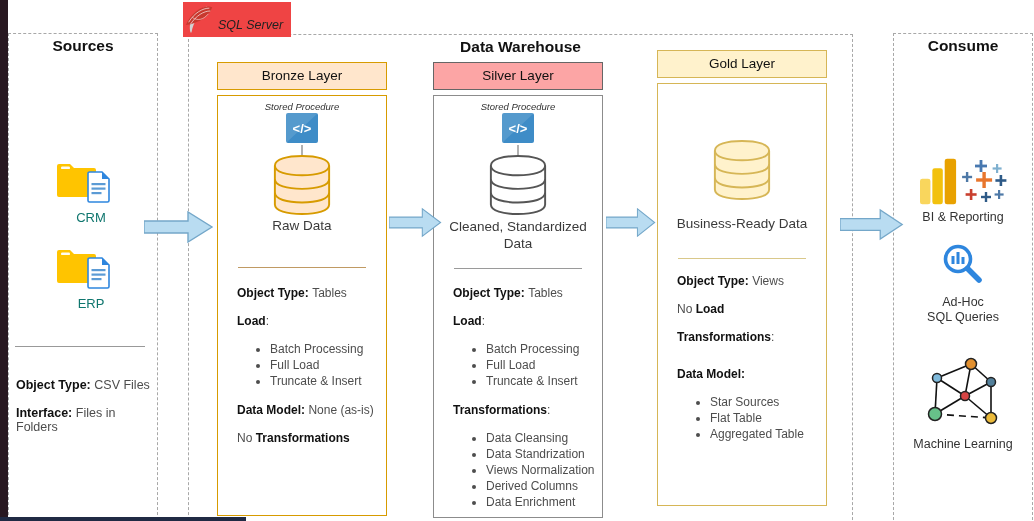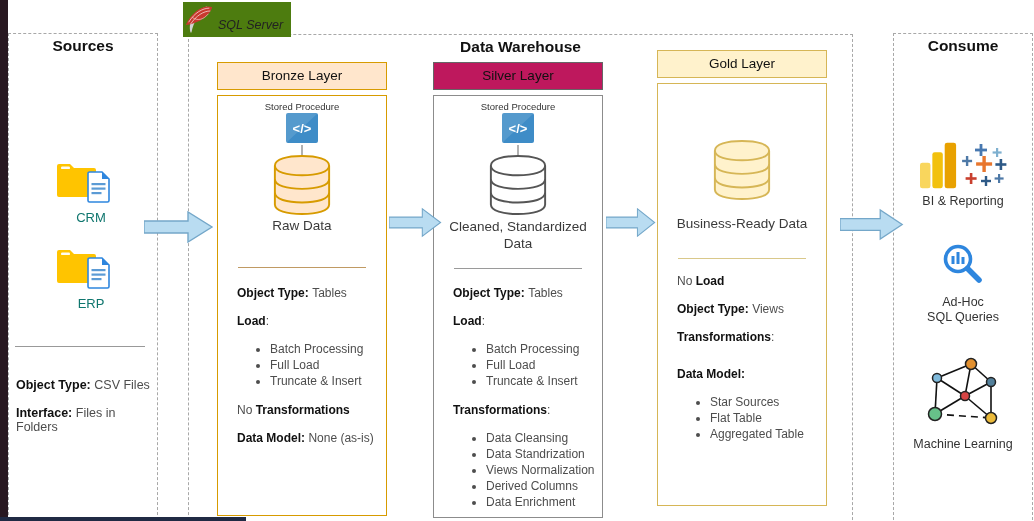--- a/index.html
+++ b/index.html
@@ -12,45 +12,45 @@
   
   .zone{position:absolute;border:1px dashed #a8a8a8;background:transparent;}
   .zone-title{position:absolute;top:-10px;left:50%;transform:translateX(-50%);
               background:#fff;padding:0 10px;font-size:15.5px;font-weight:700;color:#111;white-space:nowrap;}
   .zone-sources{left:8px;top:33px;width:148px;height:495px;}
   .zone-dw{left:188px;top:34px;width:663px;height:494px;}
   .zone-consume{left:893px;top:33px;width:138px;height:495px;}
 
   
   .sql-badge{position:absolute;left:183px;top:2px;display:flex;align-items:flex-end;
-             background:#4d7c0f;padding:0 8px 2px 0;z-index:5;}
+             background:#ef4444;padding:0 8px 2px 0;z-index:5;}
   .sql-badge span{font-style:italic;font-size:12.5px;color:#222;margin-left:3px;margin-bottom:3px;white-space:nowrap;}
 
   
   .src-item{position:absolute;left:0;right:0;text-align:center;}
   .src-item .lbl{font-size:13px;color:#0f766e;margin-top:1px;margin-left:16px;}
   .src-divider{position:absolute;top:312px;left:6px;right:12px;border-top:1px solid #999;}
   .src-kv{position:absolute;left:7px;right:2px;font-size:12.5px;color:#4d4d4d;}
   .src-kv strong{color:#111;}
 
   
   .col{position:absolute;width:170px;}
   .col-bronze{left:217px;top:62px;}
   .col-silver{left:433px;top:62px;}
   .col-gold{left:657px;top:50px;border-radius:29px;}
   .col-header{height:26px;line-height:26px;text-align:center;font-size:13.5px;font-weight:400;color:#111;border:1px solid;}
   .bronze .col-header{background:#FFE6CC;border-color:#D79B00;}
-  .silver .col-header{background:#be185d;border-color:#666666;}
+  .silver .col-header{background:#fca5a5;border-color:#666666;}
   .gold   .col-header{background:#FFF2CC;border-color:#D6B656;}
   .col-body{position:relative;margin-top:5px;background:#fff;border:1px solid;}
   .bronze .col-body{border-color:#D79B00;height:419px;}
   .silver .col-body{border-color:#8c8c8c;height:421px;}
   .gold   .col-body{border-color:#D6B656;height:421px;}
 
-  .sp-label{position:absolute;top:5px;left:0;right:0;text-align:center;font-size:9.5px;color:#333;}
+  .sp-label{position:absolute;top:5px;left:0;right:0;text-align:center;font-size:9.5px;color:#333;font-style:italic;}
   .code-icon{position:absolute;top:17px;left:50%;margin-left:-16px;}
   .connector{position:absolute;top:49px;left:50%;margin-left:-5px;}
   .cyl{position:absolute;top:58px;left:50%;margin-left:-31px;}
   .gold .cyl{top:55px;}
   .db-label{position:absolute;top:121px;left:4px;right:4px;text-align:center;font-size:13.5px;color:#3a3a3a;line-height:17px;}
   .silver .db-label{top:122px;}
   .gold .db-label{top:131px;}
   .divider{position:absolute;top:171px;left:20px;right:20px;border-top:1px solid;}
   .bronze .divider{border-color:#c09a63;}
   .silver .divider{border-color:#9a9a9a;top:172px;}
@@ -158,22 +158,22 @@
       <div class="db-label">Raw Data</div>
       <div class="divider"></div>
       <div class="details">
         <p><strong>Object Type:</strong><span class="v">Tables</span></p>
         <p><strong>Load</strong><span>:</span></p>
         <ul>
           <li>Batch Processing</li>
           <li>Full Load</li>
           <li>Truncate &amp; Insert</li>
         </ul>
+        <p><strong>Data Model:</strong><span class="v">None (as-is)</span></p>
         <p><span class="pre">No</span><strong>Transformations</strong></p>
-        <p><strong>Data Model:</strong><span class="v">None (as-is)</span></p>
       </div>
     </div>
   </div>
 
   <div class="col col-silver silver">
     <div class="col-header">Silver Layer</div>
     <div class="col-body">
       <div class="sp-label">Stored Procedure</div>
       <svg class="code-icon" width="32" height="30" viewBox="0 0 32 30">
         <rect width="32" height="30" rx="2" fill="#3E8CC7"></rect>
@@ -218,37 +218,37 @@
     <div class="col-body">
       <svg class="cyl" width="62" height="62" viewBox="0 0 64 64">
         <path d="M4 12 C4 5.4 16.5 2 32 2 C47.5 2 60 5.4 60 12 V52 C60 58.6 47.5 62 32 62 C16.5 62 4 58.6 4 52 Z" fill="#FFF2CC" stroke="#D6B656" stroke-width="2"></path>
         <path d="M4 12 C4 18.6 16.5 22 32 22 C47.5 22 60 18.6 60 12" fill="none" stroke="#D6B656" stroke-width="2"></path>
         <path d="M4 26 C4 32.6 16.5 36 32 36 C47.5 36 60 32.6 60 26" fill="none" stroke="#D6B656" stroke-width="2"></path>
         <path d="M4 40 C4 46.6 16.5 50 32 50 C47.5 50 60 46.6 60 40" fill="none" stroke="#D6B656" stroke-width="2"></path>
       </svg>
       <div class="db-label">Business-Ready Data</div>
       <div class="divider"></div>
       <div class="details">
+        <p><strong>Object Type:</strong><span class="v">Views</span></p>
         <p><span class="pre">No</span><strong>Load</strong></p>
-        <p><strong>Object Type:</strong><span class="v">Views</span></p>
         <p><strong>Transformations</strong><span>:</span></p>
         <p class="dm"><strong>Data Model:</strong></p>
         <ul>
           <li>Star Sources</li>
           <li>Flat Table</li>
           <li>Aggregated Table</li>
         </ul>
       </div>
     </div>
   </div>
 
   <section class="zone zone-consume">
     <h2 class="zone-title">Consume</h2>
 
-    <div class="consume-item" style="top:108px">
+    <div class="consume-item" style="top:124px">
       <div class="icon-row">
         <svg width="38" height="47" viewBox="0 0 40 48">
           <rect x="0" y="21" width="11" height="27" rx="2.5" fill="#F9D65D"></rect>
           <rect x="13" y="10" width="11" height="38" rx="2.5" fill="#F2C10D"></rect>
           <rect x="26" y="0" width="12" height="48" rx="2.5" fill="#E8A100"></rect>
         </svg>
         <svg width="46" height="46" viewBox="0 0 46 46">
           <g fill="#4878B0">
             <rect x="18.6" y="1" width="2.8" height="12"></rect>
               <rect x="14" y="5.6" width="12" height="2.8"></rect>

